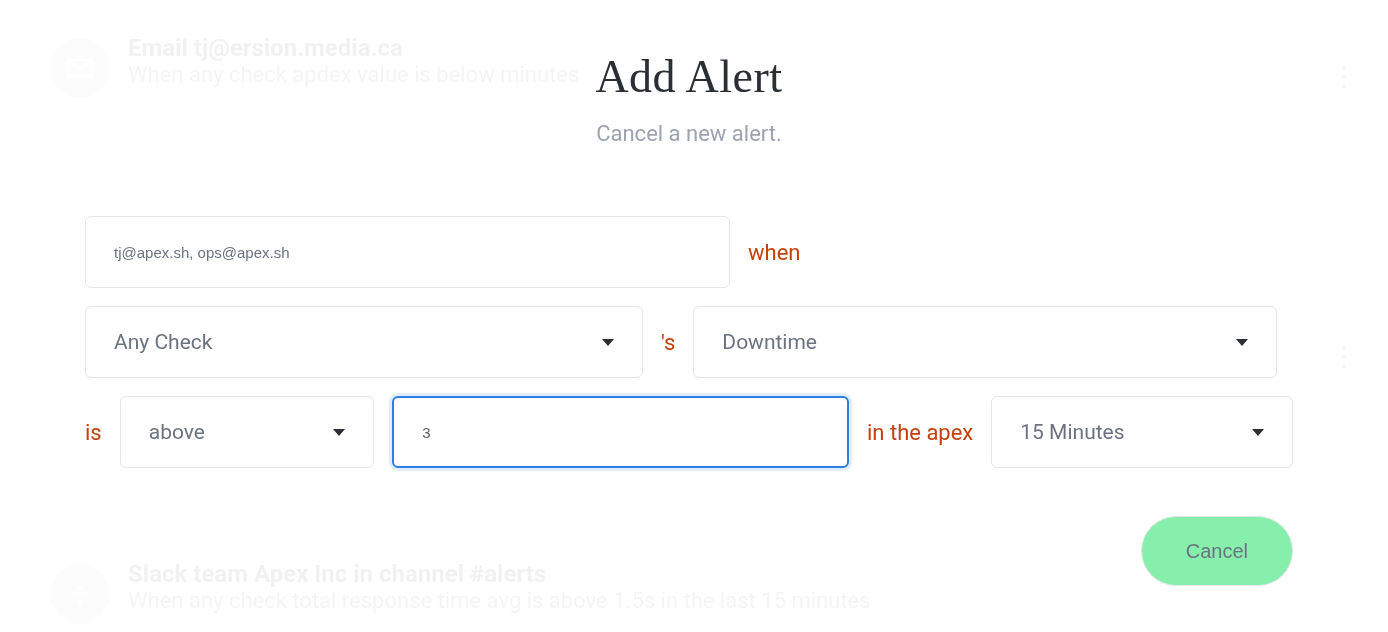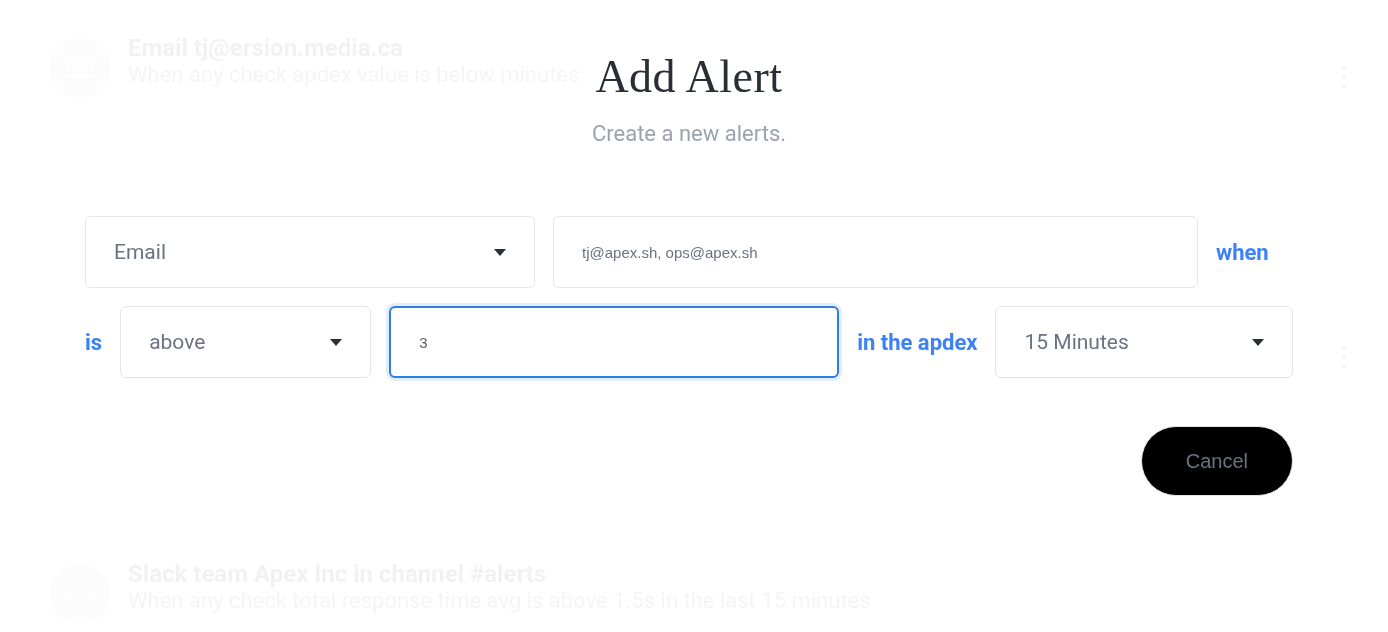--- a/index.html
+++ b/index.html
@@ -112,23 +112,22 @@
     border: none;
     outline: none;
     width: 100%;
     height: 100%;
     font-size: 15px;
     color: #6b7380;
     background: transparent;
   }
   .inline-label {
     font-size: 22px;
-    color: #3b82f6;
+    color: #c2410c;
     white-space: nowrap;
-    font-weight: bold;
   }
 
   .sel-email { width: 450px; }
   .in-recipients { width: 645px; }
   .sel-check { width: 558px; }
   .sel-metric { width: 584px; }
   .sel-compare { width: 266px; }
   .in-value {
     width: 480px;
     border: 2px solid #2f7de1;
@@ -139,21 +138,21 @@
 
   .actions {
     display: flex;
     justify-content: flex-end;
     gap: 18px;
     margin-top: 48px;
   }
   .btn {
     border: 1px solid #e3e6ea;
     border-radius: 999px;
-    background: #000000;
+    background: #86efac;
     height: 70px;
     padding: 8px 44px;
     font-size: 20px;
     color: #6b7380;
     cursor: pointer;
     display: flex;
     align-items: center;
     justify-content: center;
     text-align: center;
   }
@@ -184,44 +183,51 @@
     </div>
     <div class="bg-text">
       <div class="bg-title">Slack team Apex Inc in channel #alerts</div>
       <div class="bg-sub">When any check total response time avg is above 1.5s in the last 15 minutes</div>
     </div>
   </div>
 </div>
 
 <div class="modal">
   <h1 class="modal-title">Add Alert</h1>
-  <p class="modal-subtitle">Create a new alerts.</p>
+  <p class="modal-subtitle">Cancel a new alert.</p>
 
   <div class="form-row">
-    <div class="select sel-email">
-      <span>Email</span>
-      <span class="caret"></span>
-    </div>
     <div class="input in-recipients">
       <input type="text" value="tj@apex.sh, ops@apex.sh" style="">
     </div>
     <span class="inline-label">when</span>
   </div>
 
+  <div class="form-row">
+    <div class="select sel-check">
+      <span>Any Check</span>
+      <span class="caret"></span>
+    </div>
+    <span class="inline-label">'s</span>
+    <div class="select sel-metric">
+      <span>Downtime</span>
+      <span class="caret"></span>
+    </div>
+  </div>
 
   <div class="form-row">
     <span class="inline-label">is</span>
     <div class="select sel-compare">
       <span>above</span>
       <span class="caret"></span>
     </div>
     <div class="input in-value">
       <input type="text" value="3" style="">
     </div>
-    <span class="inline-label">in the apdex</span>
+    <span class="inline-label">in the apex</span>
     <div class="select sel-time">
       <span>15 Minutes</span>
       <span class="caret"></span>
     </div>
   </div>
 
   <div class="actions">
     <button class="btn">Cancel</button>
   </div>
 </div>

